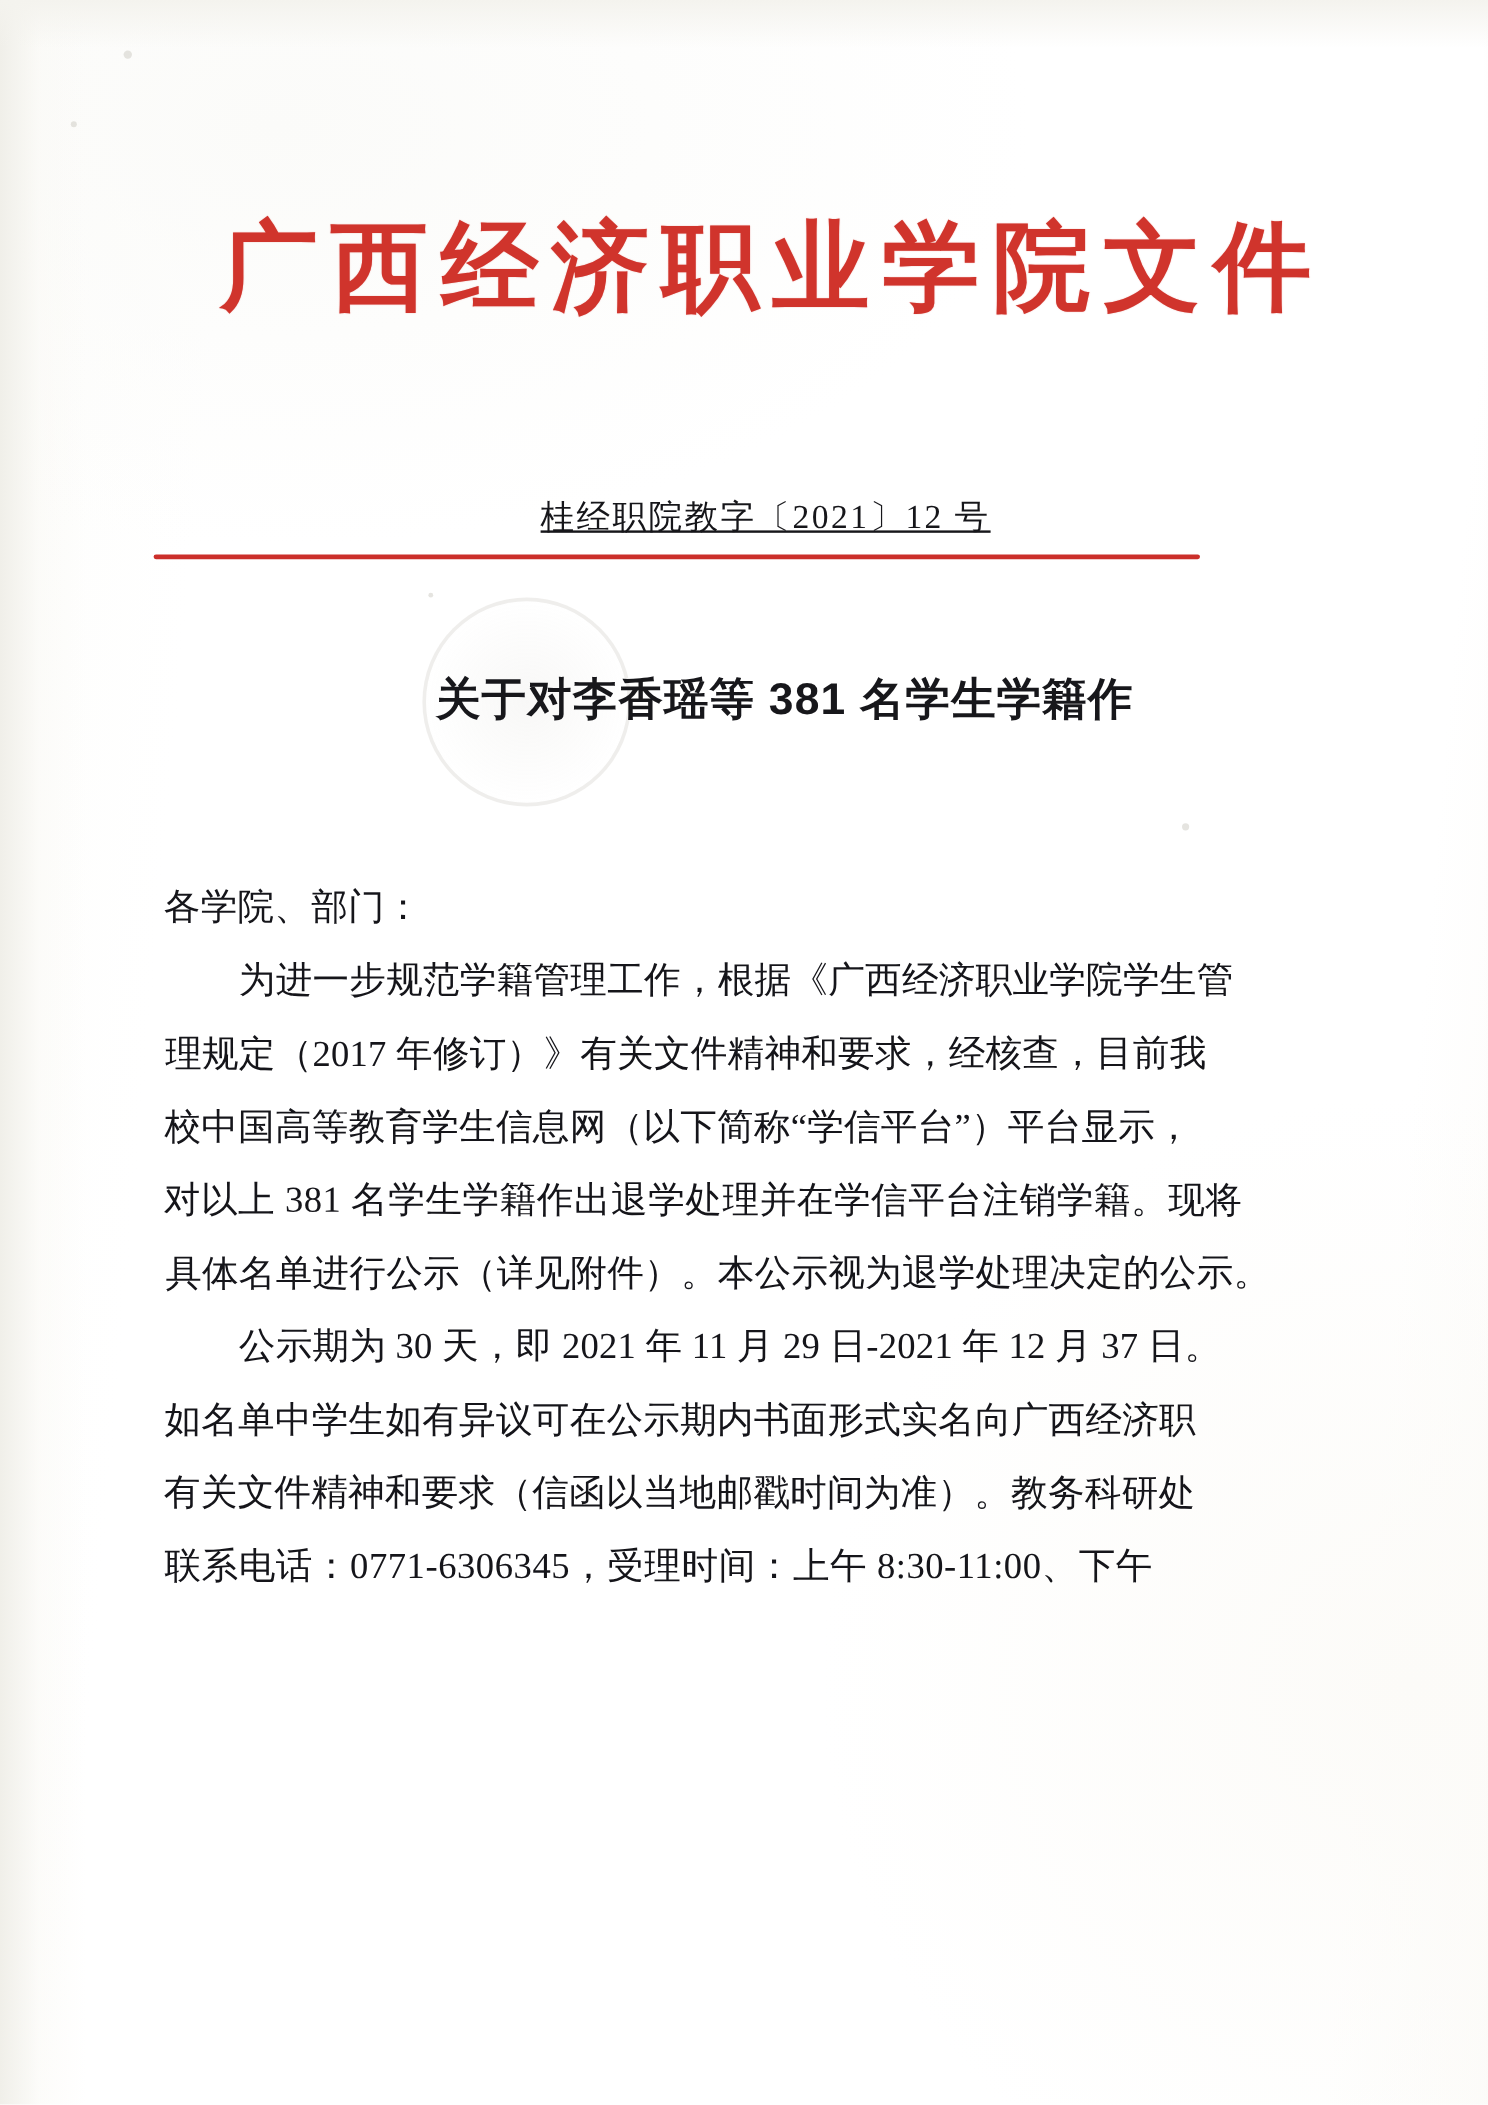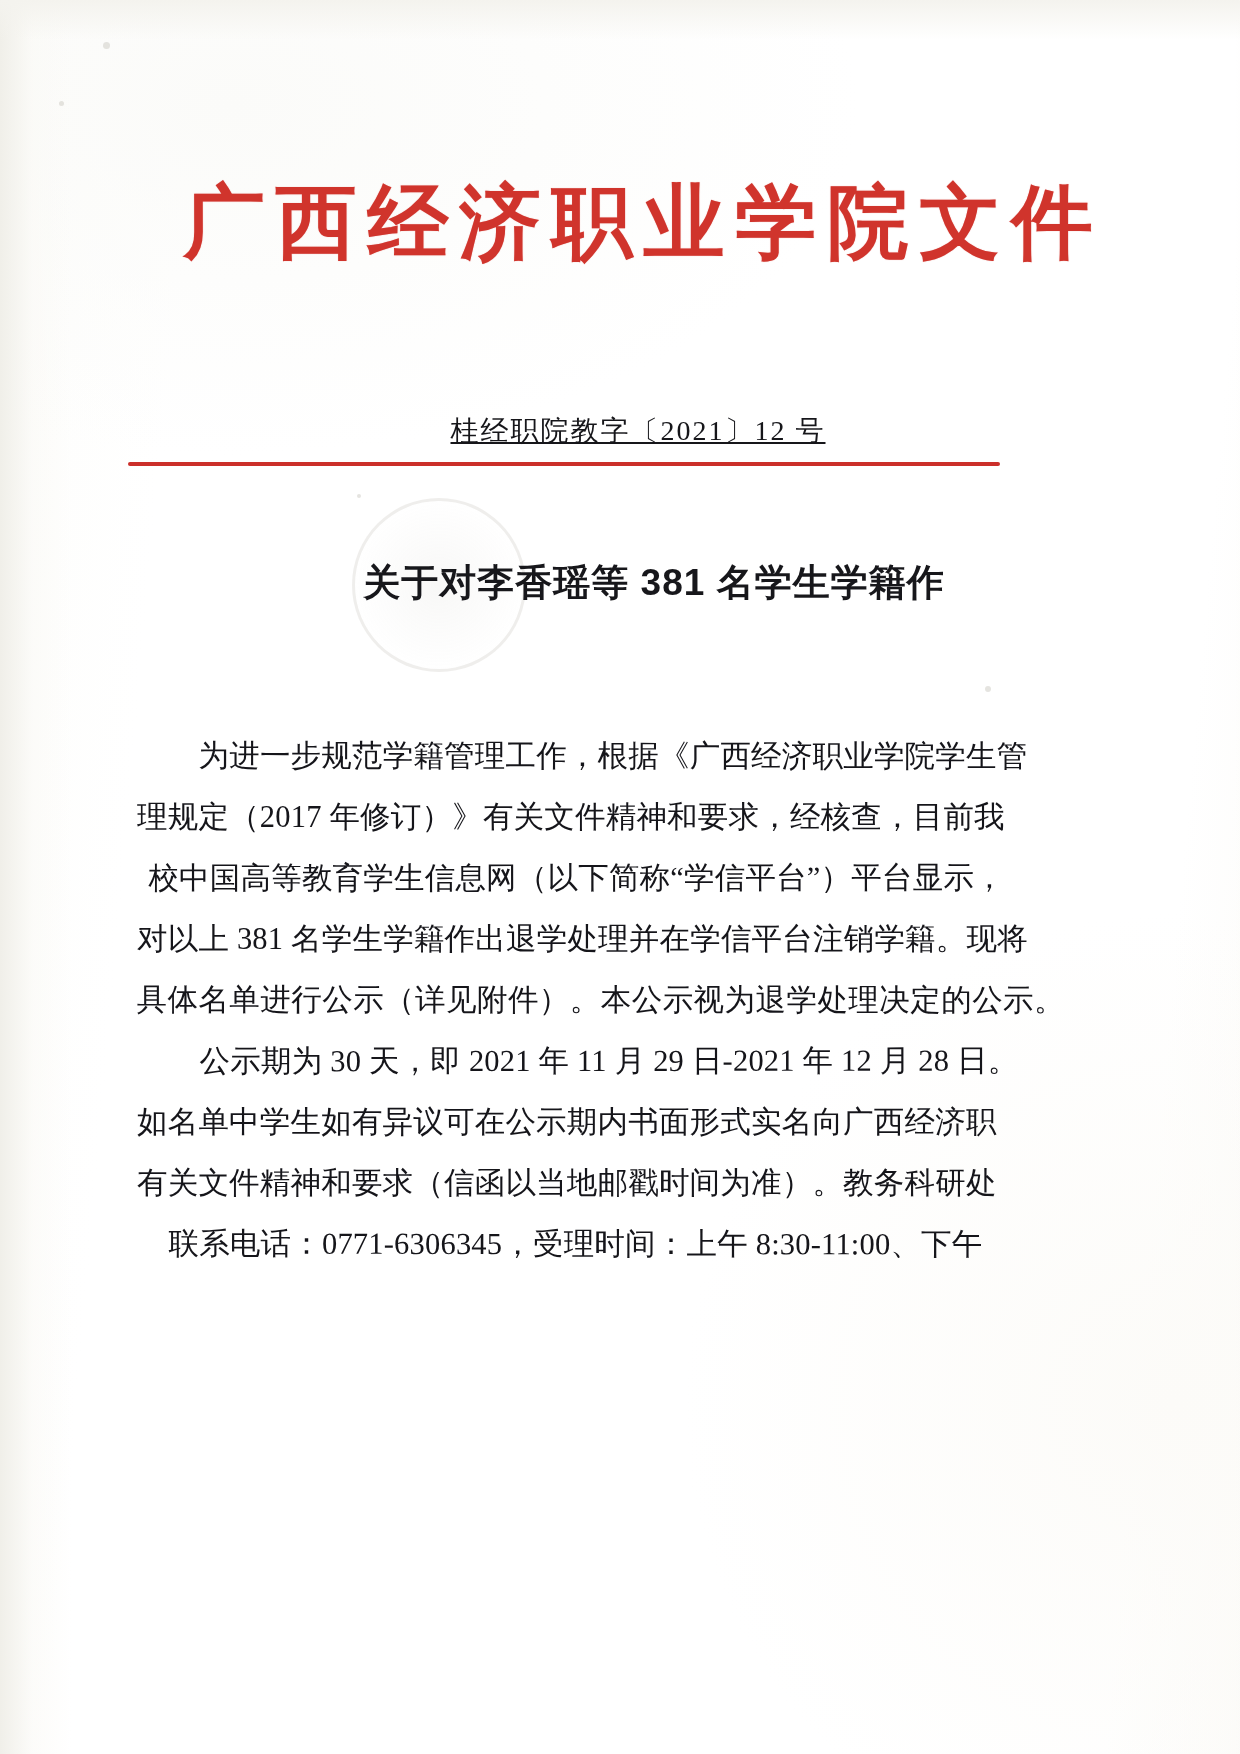--- a/index.html
+++ b/index.html
@@ -133,21 +133,21 @@
     color: #15151a;
     letter-spacing: 0.2px;
   }
   .body .line {
     display: block;
     white-space: nowrap;
   }
   .body .indent { padding-left: 62px; }
 
   
-  .body .line:nth-child(3n)   { transform: translateX(0.6px) rotate(-0.05deg); text-align: center; }
+  .body .line:nth-child(3n)   { transform: translateX(0.6px) rotate(-0.05deg); }
   .body .line:nth-child(4n+1) { transform: translateX(-0.5px) rotate(0.04deg); }
   .body .line:nth-child(5n)   { letter-spacing: 0.45px; }
 </style>
 </head>
 <body>
 
 <div class="page">
 
   <div class="scan-edge-left"></div>
   <div class="scan-edge-top"></div>
@@ -164,24 +164,25 @@
 
   <div class="red-rule"></div>
 
   <div class="seal-ghost"></div>
 
   <div class="title">
     <span class="tline">关于对李香瑶等 381 名学生学籍作</span>
   </div>
 
   <div class="body">
+    <span class="line">各学院、部门：</span>
     <span class="line indent">为进一步规范学籍管理工作，根据《广西经济职业学院学生管</span>
     <span class="line">理规定（2017 年修订）》有关文件精神和要求，经核查，目前我</span>
     <span class="line">校中国高等教育学生信息网（以下简称“学信平台”）平台显示，</span>
     <span class="line">对以上 381 名学生学籍作出退学处理并在学信平台注销学籍。现将</span>
     <span class="line">具体名单进行公示（详见附件）。本公示视为退学处理决定的公示。</span>
-    <span class="line indent">公示期为 30 天，即 2021 年 11 月 29 日-2021 年 12 月 28 日。</span>
+    <span class="line indent">公示期为 30 天，即 2021 年 11 月 29 日-2021 年 12 月 37 日。</span>
     <span class="line">如名单中学生如有异议可在公示期内书面形式实名向广西经济职</span>
     <span class="line">有关文件精神和要求（信函以当地邮戳时间为准）。教务科研处</span>
     <span class="line">联系电话：0771-6306345，受理时间：上午 8:30-11:00、下午</span>
   </div>
 
 </div>
 
 </body></html>

